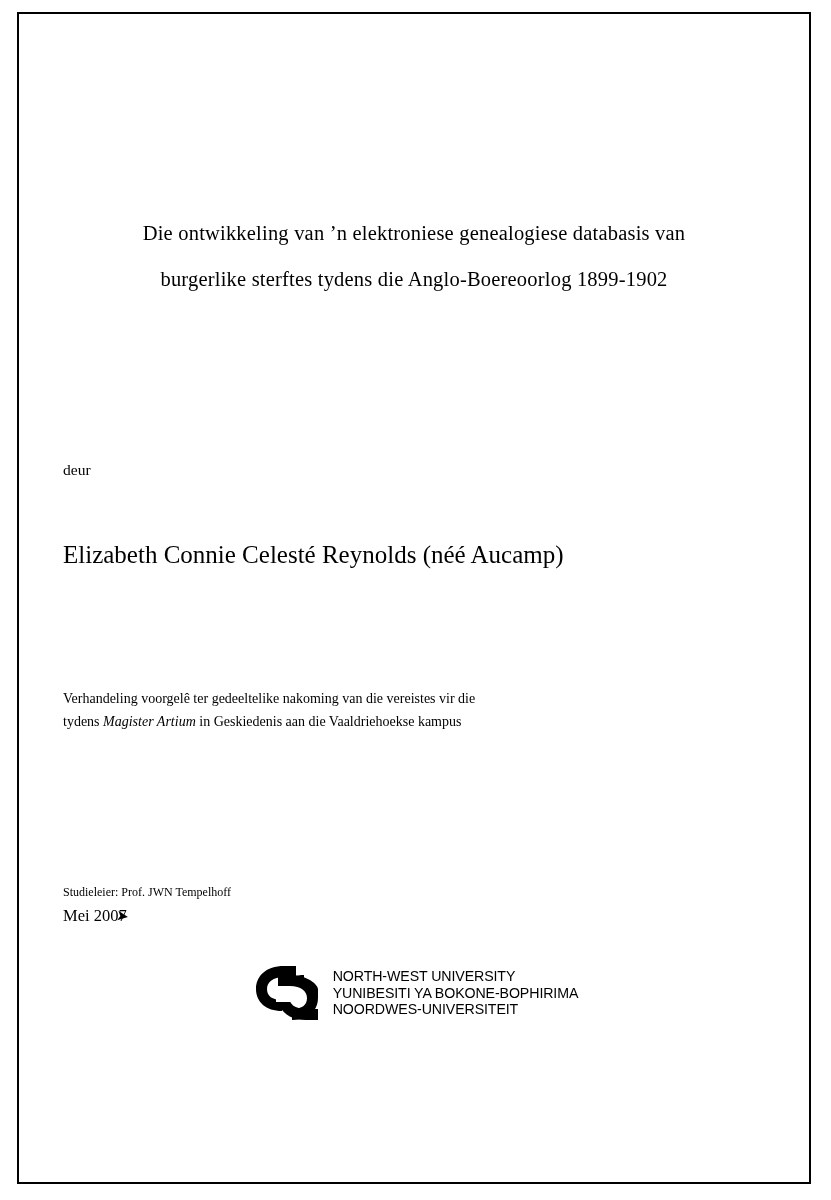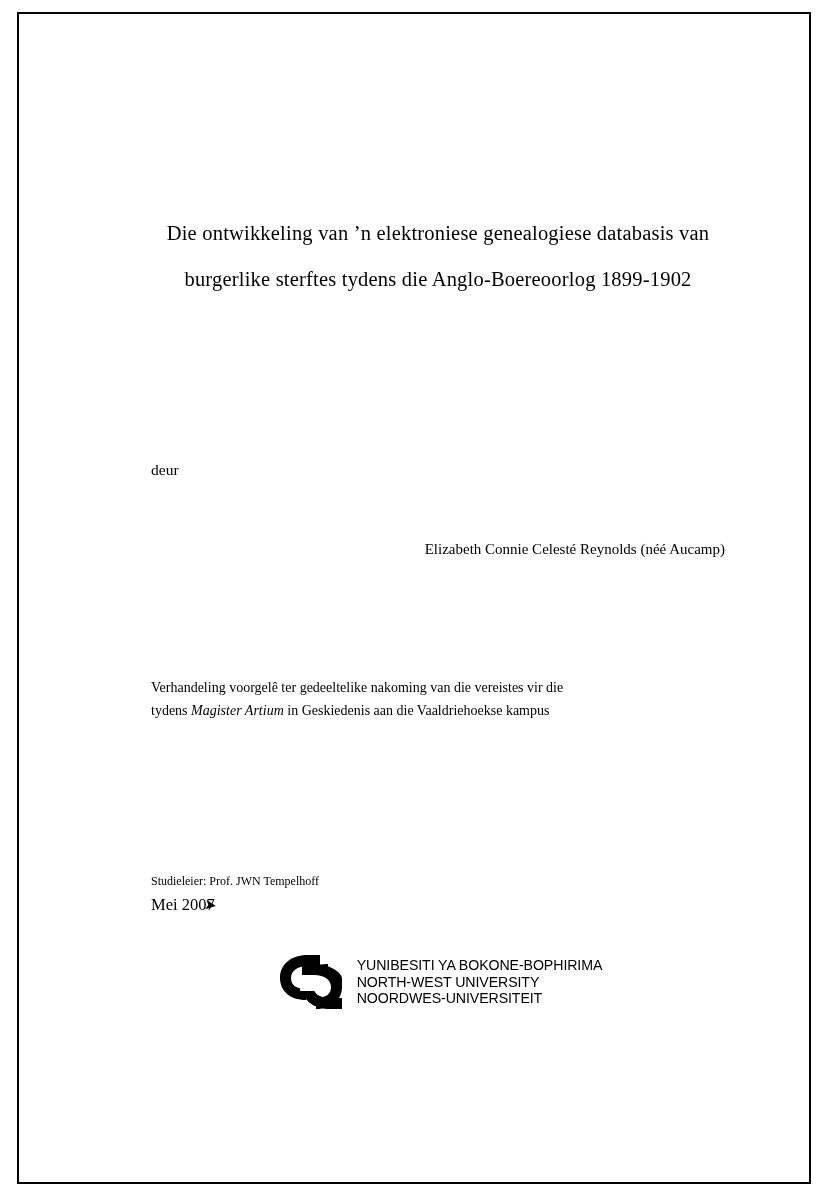--- a/index.html
+++ b/index.html
@@ -23,23 +23,22 @@
     border: 2px solid #000000;
     box-sizing: border-box;
     background: #ffffff;
   }
   .page-inner {
     position: absolute;
     left: 0;
     top: 0;
     right: 0;
     bottom: 0;
-    padding: 0 84px;
+    padding: 0 44px;
     box-sizing: border-box;
-    margin-left: 48px;
   }
 
   .title-block {
     margin-top: 196px;
     text-align: center;
   }
   .title-line {
     font-size: 20.5px;
     line-height: 46px;
     letter-spacing: 0.2px;
@@ -47,22 +46,22 @@
   }
 
   .byline-label {
     margin-top: 159px;
     text-align: left;
     font-size: 15.5px;
   }
 
   .author {
     margin-top: 62px;
-    text-align: right;
-    font-size: 15px;
+    text-align: left;
+    font-size: 25px;
   }
 
   .statement {
     margin-top: 118px;
     font-size: 14px;
     line-height: 23px;
     text-align: justify;
     padding-right: 4px;
   }
   .statement .line2 {
@@ -141,20 +140,20 @@
       <div class="logo-mark">
         <svg viewBox="0 0 74 62" width="74" height="62" aria-hidden="true">
           <path d="M34 4 C16 4 6 14 6 27 C6 40 16 49 32 49 L32 38 C22 38 17 34 17 27 C17 20 23 15 34 15 L46 15 L46 4 Z" fill="#000000"></path>
           <path d="M40 13 C58 13 68 23 68 36 C68 49 58 58 42 58 L42 47 C52 47 57 43 57 36 C57 29 51 24 40 24 L28 24 L28 13 Z" fill="#000000" transform="rotate(180 48 35.5)"></path>
           <rect x="26" y="22" width="22" height="18" fill="#ffffff"></rect>
           <path d="M40 13 C58 13 68 23 68 27 L68 36 C68 49 58 58 42 58 L42 47 C52 47 57 43 57 36 C57 29 51 24 40 24 L28 24 L28 13 Z" fill="#000000"></path>
           <rect x="30" y="26" width="14" height="10" fill="#ffffff"></rect>
         </svg>
       </div>
       <div class="logo-text">
+        <div>NORTH-WEST UNIVERSITY</div>
         <div>YUNIBESITI YA BOKONE-BOPHIRIMA</div>
-        <div>NORTH-WEST UNIVERSITY</div>
         <div>NOORDWES-UNIVERSITEIT</div>
       </div>
     </div>
 
   </div>
 </div>
 
 </body></html>

